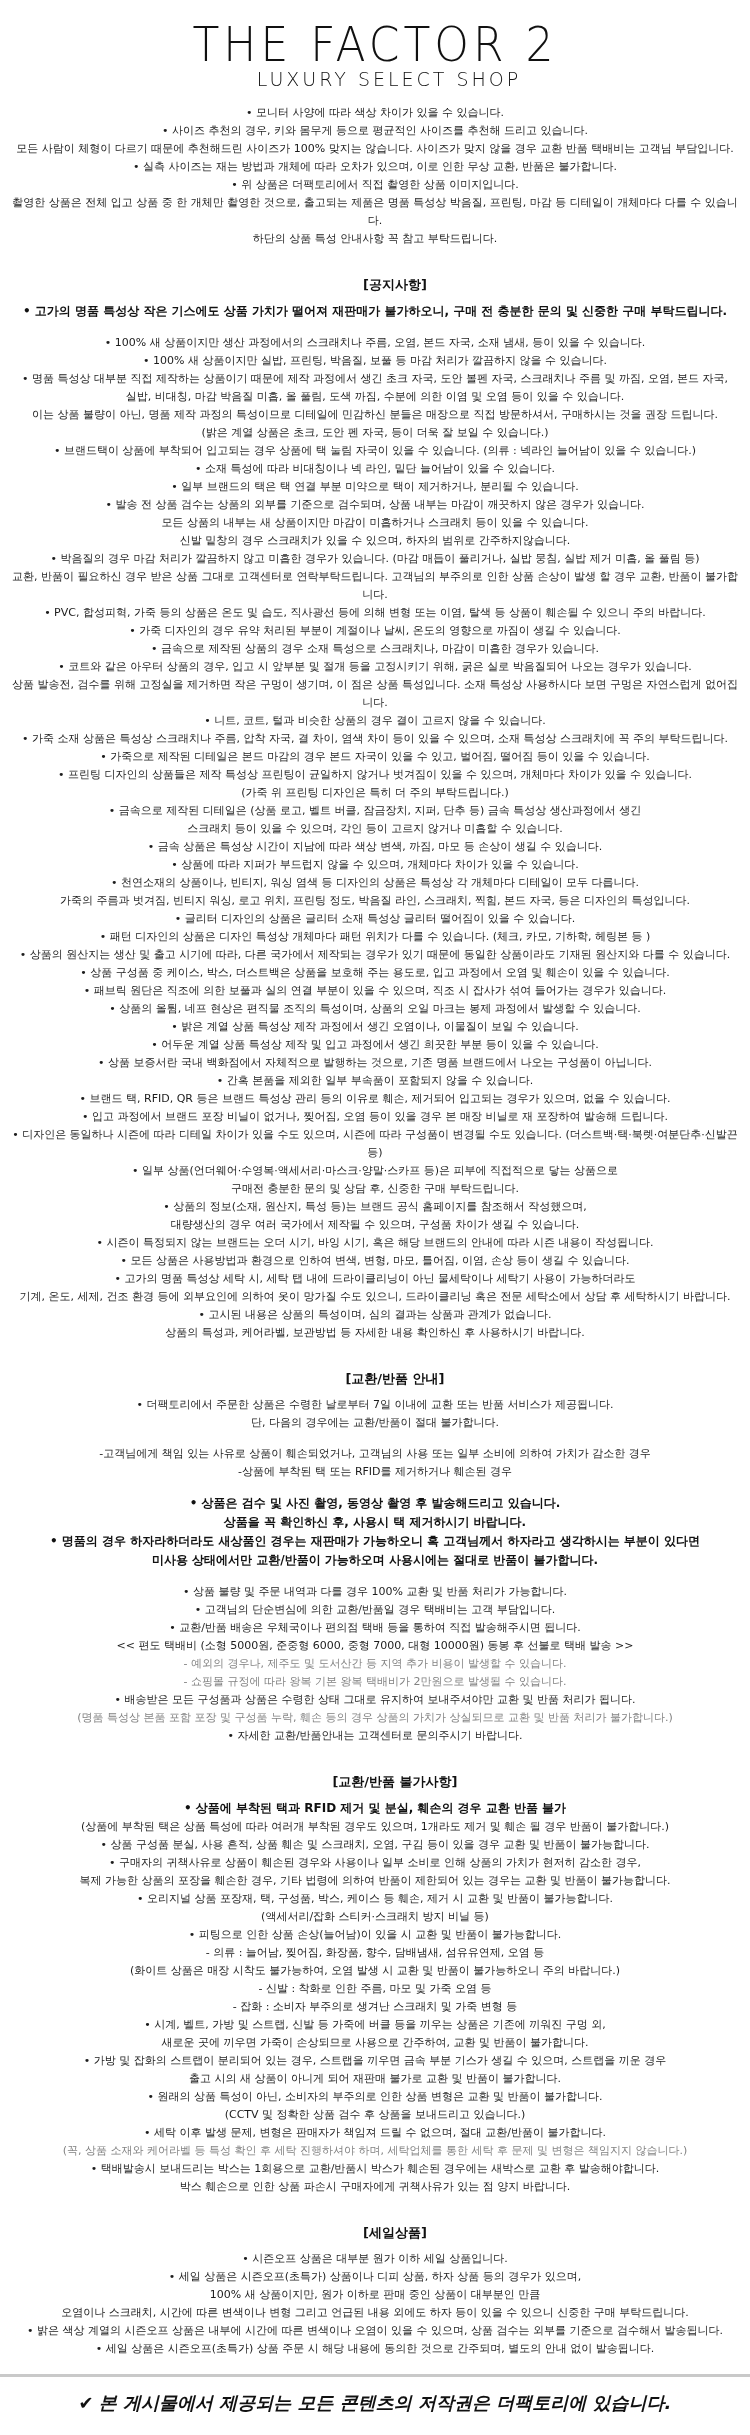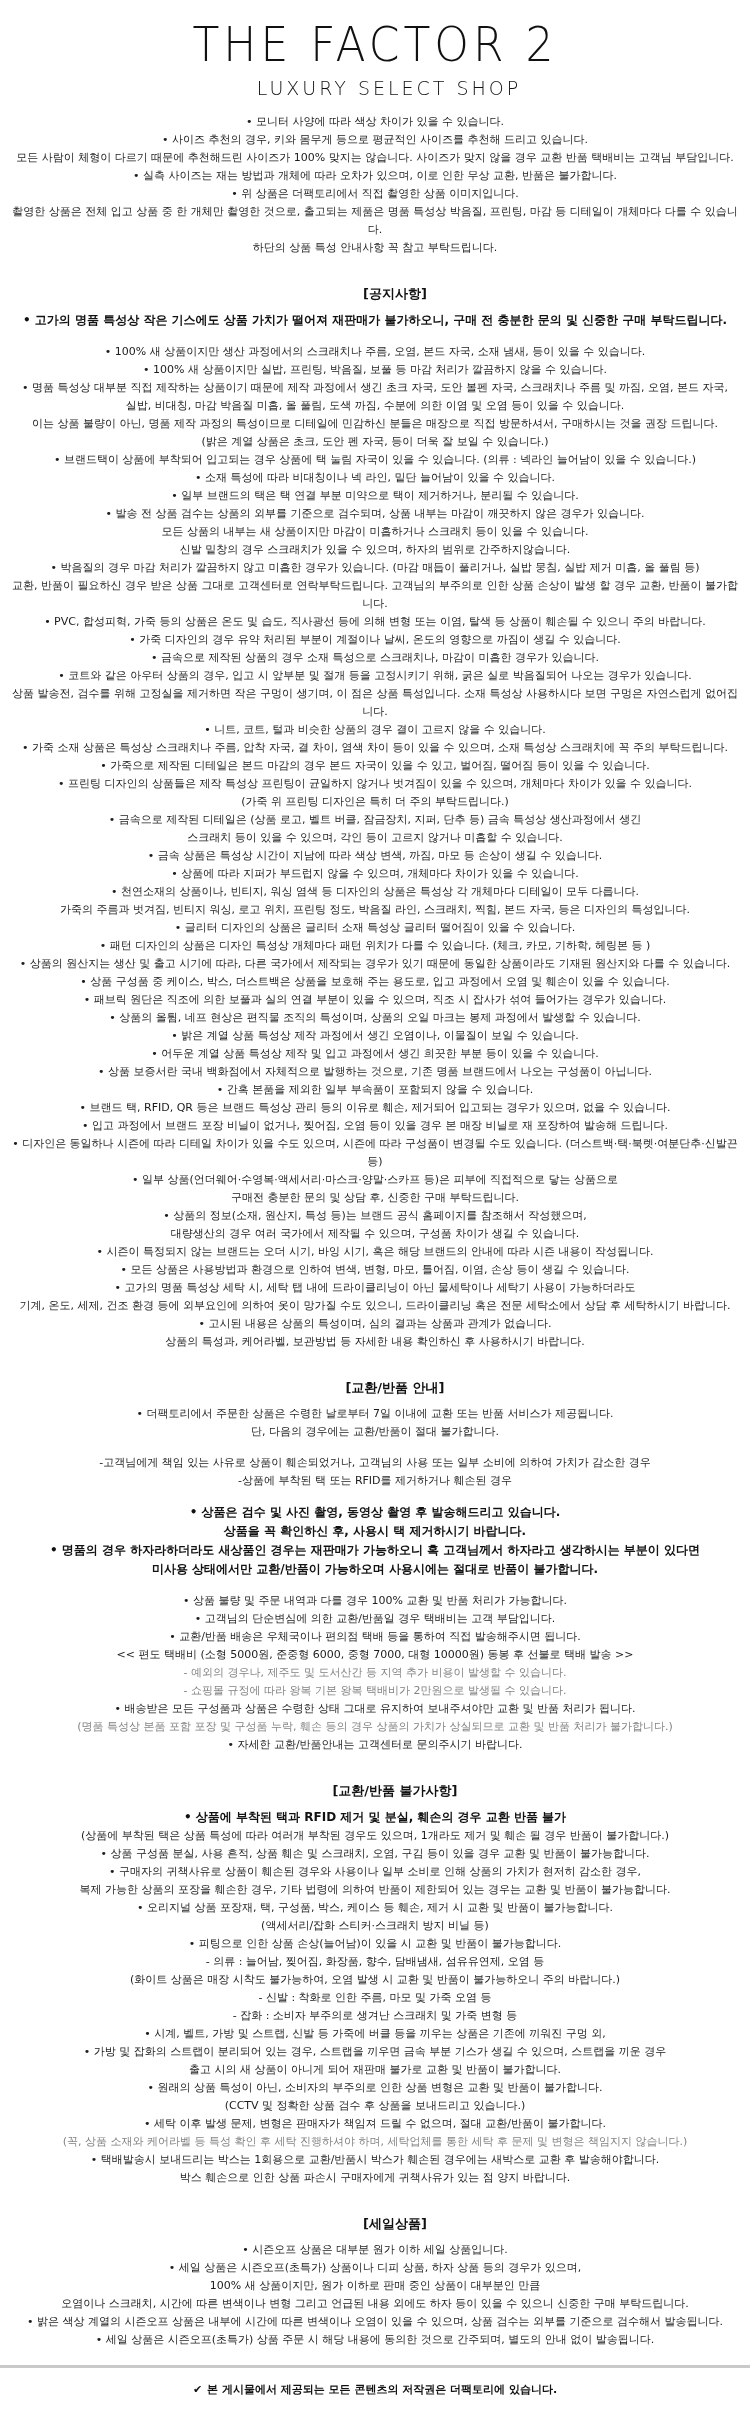--- a/index.html
+++ b/index.html
@@ -1,32 +1,32 @@
 <!DOCTYPE html>
 <html><head>
 <meta charset="utf-8">
 <style>
   html,body{margin:0;padding:0;background:#ffffff;}
   body{width:750px;font-family:"DejaVu Sans","Liberation Sans",sans-serif;color:#1c1c1c;}
   .page{width:750px;text-align:center;padding:16px 0 30px 0;box-sizing:border-box;}
   
   .logo-block{margin:6px 0 14px 0;}
   .logo-main{font-size:44px;font-weight:100;letter-spacing:4px;line-height:1.05;transform:scaleY(1.08);color:#111;}
-  .logo-sub{font-size:19px;font-weight:100;letter-spacing:3px;margin-top:9px;color:#111;padding-left:28px;}
+  .logo-sub{font-size:19px;font-weight:100;letter-spacing:3px;margin-top:0;color:#111;padding-left:28px;}
   
   .line{margin:0 8px;font-size:11px;line-height:18px;color:#1c1c1c;}
   .line.bold-large{font-weight:bold;font-size:12px;line-height:19px;color:#111;}
   .line.gray{color:#828282;}
   .spacer{height:13px;}
   .notice-section{margin-top:0;}
   .section-title{font-size:13px;font-weight:bold;margin:28px 0 8px 0;color:#111;padding-left:40px;}
   .intro{margin-top:4px;}
   
   .divider{height:3px;background:#c9c9c9;margin:16px 0 14px 0;}
-  .footer-check{font-size:11px;font-weight:bold;margin:4px 0 10px 0;color:#111;}
+  .footer-check{font-size:18px;font-weight:bold;margin:4px 0 10px 0;color:#111;font-style:italic;}
   .check-glyph{margin-right:5px;}
 </style>
 </head>
 <body>
 
 <div class="page">
 
   <header class="logo-block">
     <div class="logo-main">THE FACTOR 2</div>
     <div class="logo-sub">LUXURY SELECT SHOP</div>
@@ -132,20 +132,21 @@
         <p class="line">• 구매자의 귀책사유로 상품이 훼손된 경우와 사용이나 일부 소비로 인해 상품의 가치가 현저히 감소한 경우,</p>
         <p class="line">복제 가능한 상품의 포장을 훼손한 경우, 기타 법령에 의하여 반품이 제한되어 있는 경우는 교환 및 반품이 불가능합니다.</p>
         <p class="line">• 오리지널 상품 포장재, 택, 구성품, 박스, 케이스 등 훼손, 제거 시 교환 및 반품이 불가능합니다.</p>
         <p class="line">(액세서리/잡화 스티커·스크래치 방지 비닐 등)</p>
         <p class="line">• 피팅으로 인한 상품 손상(늘어남)이 있을 시 교환 및 반품이 불가능합니다.</p>
         <p class="line">- 의류 : 늘어남, 찢어짐, 화장품, 향수, 담배냄새, 섬유유연제, 오염 등</p>
         <p class="line">(화이트 상품은 매장 시착도 불가능하여, 오염 발생 시 교환 및 반품이 불가능하오니 주의 바랍니다.)</p>
         <p class="line">- 신발 : 착화로 인한 주름, 마모 및 가죽 오염 등</p>
         <p class="line">- 잡화 : 소비자 부주의로 생겨난 스크래치 및 가죽 변형 등</p>
         <p class="line">• 시계, 벨트, 가방 및 스트랩, 신발 등 가죽에 버클 등을 끼우는 상품은 기존에 끼워진 구멍 외,</p>
+        <p class="line">새로운 곳에 끼우면 가죽이 손상되므로 사용으로 간주하여, 교환 및 반품이 불가합니다.</p>
         <p class="line">• 가방 및 잡화의 스트랩이 분리되어 있는 경우, 스트랩을 끼우면 금속 부분 기스가 생길 수 있으며, 스트랩을 끼운 경우</p>
         <p class="line">출고 시의 새 상품이 아니게 되어 재판매 불가로 교환 및 반품이 불가합니다.</p>
         <p class="line">• 원래의 상품 특성이 아닌, 소비자의 부주의로 인한 상품 변형은 교환 및 반품이 불가합니다.</p>
         <p class="line">(CCTV 및 정확한 상품 검수 후 상품을 보내드리고 있습니다.)</p>
         <p class="line">• 세탁 이후 발생 문제, 변형은 판매자가 책임져 드릴 수 없으며, 절대 교환/반품이 불가합니다.</p>
         <p class="line gray">(꼭, 상품 소재와 케어라벨 등 특성 확인 후 세탁 진행하셔야 하며, 세탁업체를 통한 세탁 후 문제 및 변형은 책임지지 않습니다.)</p>
         <p class="line">• 택배발송시 보내드리는 박스는 1회용으로 교환/반품시 박스가 훼손된 경우에는 새박스로 교환 후 발송해야합니다.</p>
         <p class="line">박스 훼손으로 인한 상품 파손시 구매자에게 귀책사유가 있는 점 양지 바랍니다.</p>
       </section>
       <section class="notice-section">

